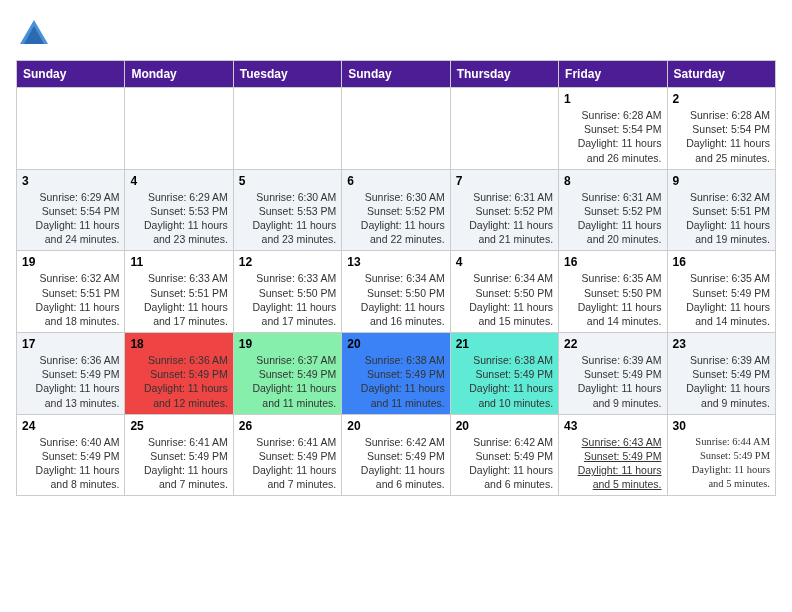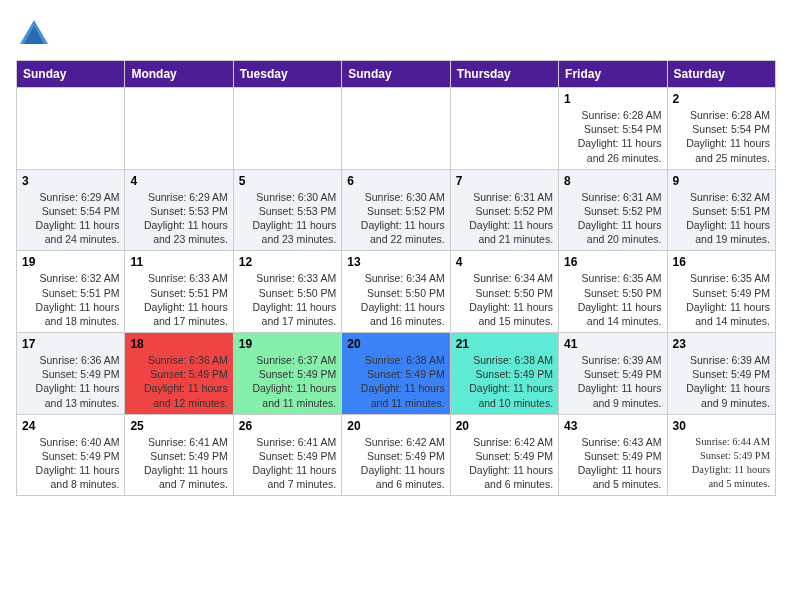--- a/index.html
+++ b/index.html
@@ -278,21 +278,21 @@
 and 11 minutes.</div>
         </td>
         <td style="background: #5eead4;">
           <div class="day-number">21</div>
           <div class="day-info" style="white-space: pre-line;">Sunrise: 6:38 AM
 Sunset: 5:49 PM
 Daylight: 11 hours
 and 10 minutes.</div>
         </td>
         <td style="background: rgb(240, 244, 248);">
-          <div class="day-number">41</div>
+          <div class="day-number">22</div>
           <div class="day-info" style="white-space: pre-line;">Sunrise: 6:39 AM
 Sunset: 5:49 PM
 Daylight: 11 hours
 and 9 minutes.</div>
         </td>
         <td style="background: rgb(240, 244, 248);">
           <div class="day-number">23</div>
           <div class="day-info" style="white-space: pre-line;">Sunrise: 6:39 AM
 Sunset: 5:49 PM
 Daylight: 11 hours
@@ -330,21 +330,21 @@
         </td>
         <td>
           <div class="day-number">20</div>
           <div class="day-info" style="white-space: pre-line;">Sunrise: 6:42 AM
 Sunset: 5:49 PM
 Daylight: 11 hours
 and 6 minutes.</div>
         </td>
         <td>
           <div class="day-number">43</div>
-          <div class="day-info" style="white-space: pre-line;">Sunrise: 6:43 AM
+          <div class="day-info" style="white-space: pre-line; text-decoration: underline;">Sunrise: 6:43 AM
 Sunset: 5:49 PM
 Daylight: 11 hours
 and 5 minutes.</div>
         </td>
         <td>
           <div class="day-number">30</div>
           <div class="day-info" style="white-space: pre-line; font-family: Liberation Serif, serif;">Sunrise: 6:44 AM
 Sunset: 5:49 PM
 Daylight: 11 hours
 and 5 minutes.</div>

